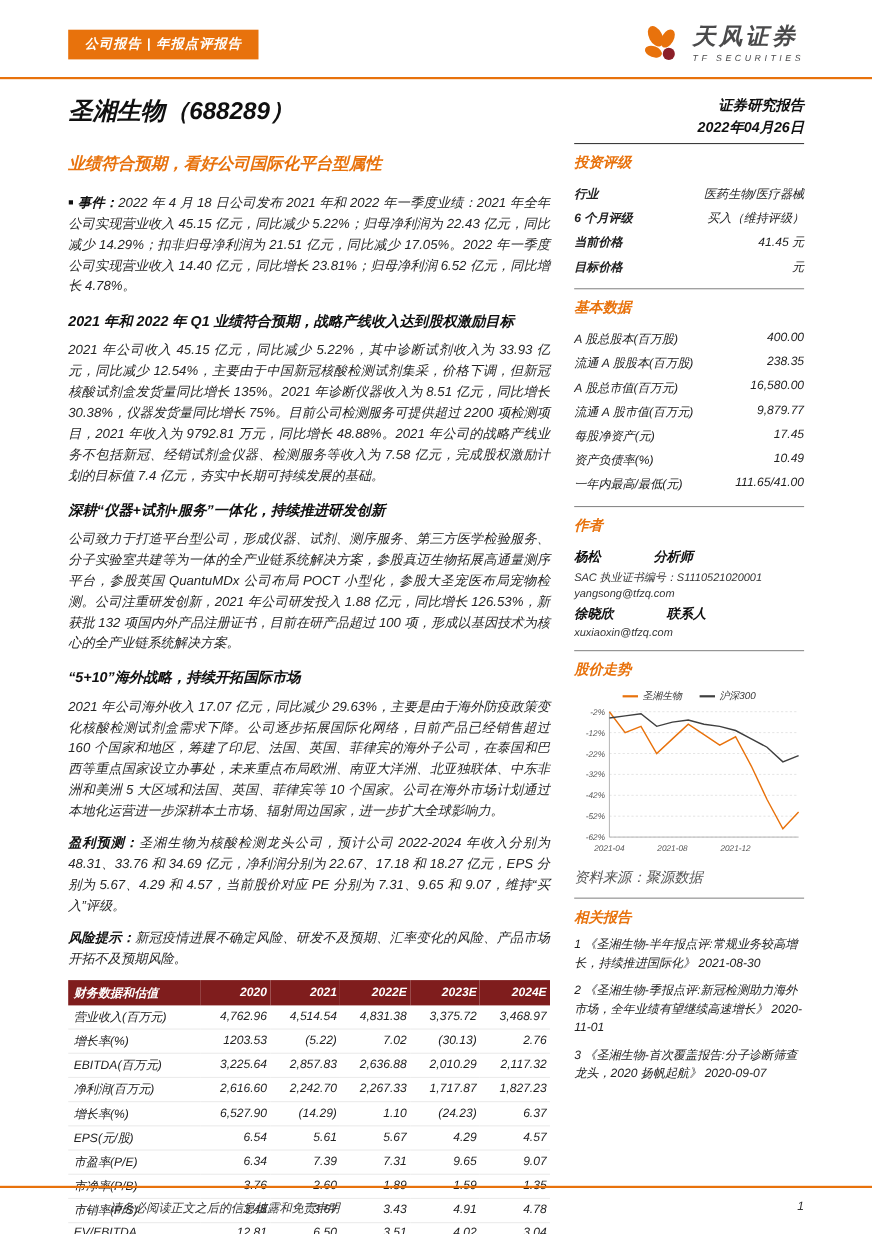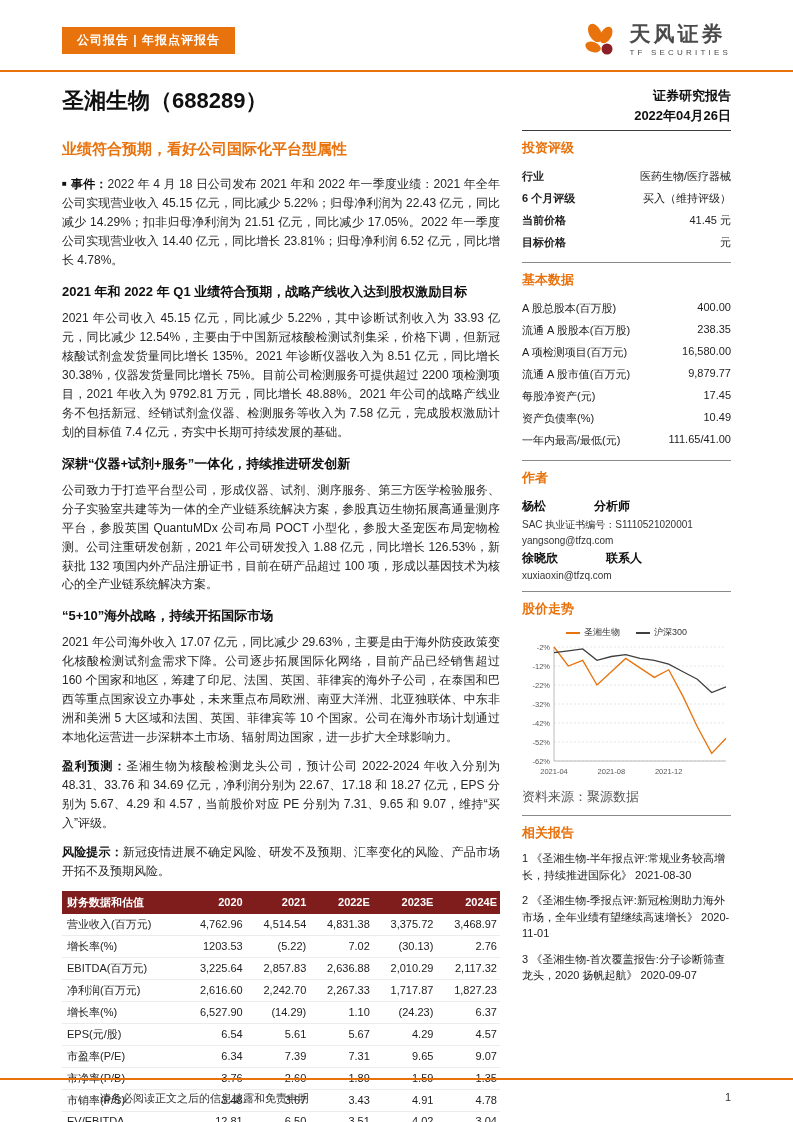--- a/index.html
+++ b/index.html
@@ -1,17 +1,17 @@
 <!DOCTYPE html>
 <html><head>
 <meta charset="utf-8">
 <style>
   html,body{margin:0;padding:0;background:#fff;}
   .page{width:793px;height:1122px;position:relative;background:#fff;overflow:hidden;
-        font-family:"Liberation Sans","DejaVu Sans",sans-serif;color:#222;}
+        font-family:"Liberation Sans","DejaVu Sans",sans-serif;color:#222;font-style:italic;}
   
   .topbar{display:flex;justify-content:space-between;align-items:center;padding:20px 62px 10px 62px;}
   .badge{background:#E8720C;color:#fff;font-size:12px;padding:5px 15px;letter-spacing:1px;font-weight:bold;}
   .brand{display:flex;align-items:center;gap:9px;}
   .brand-text{display:flex;flex-direction:column;line-height:1.15;}
   .brand-cn{font-size:21px;font-weight:bold;color:#4a4a4b;letter-spacing:3px;}
   .brand-en{font-size:8px;color:#4a4a4b;letter-spacing:3.2px;margin-top:2px;}
   .orange-rule{height:2px;background:#E8720C;}
   
   .content{padding:0 62px;}
@@ -235,21 +235,21 @@
           <div>
               <div class="kv">
                 <span class="k">A 股总股本(百万股)</span>
                 <span class="v">400.00</span>
               </div>
               <div class="kv">
                 <span class="k">流通 A 股股本(百万股)</span>
                 <span class="v">238.35</span>
               </div>
               <div class="kv">
-                <span class="k">A 项检测项目(百万元)</span>
+                <span class="k">A 股总市值(百万元)</span>
                 <span class="v">16,580.00</span>
               </div>
               <div class="kv">
                 <span class="k">流通 A 股市值(百万元)</span>
                 <span class="v">9,879.77</span>
               </div>
               <div class="kv">
                 <span class="k">每股净资产(元)</span>
                 <span class="v">17.45</span>
               </div>

